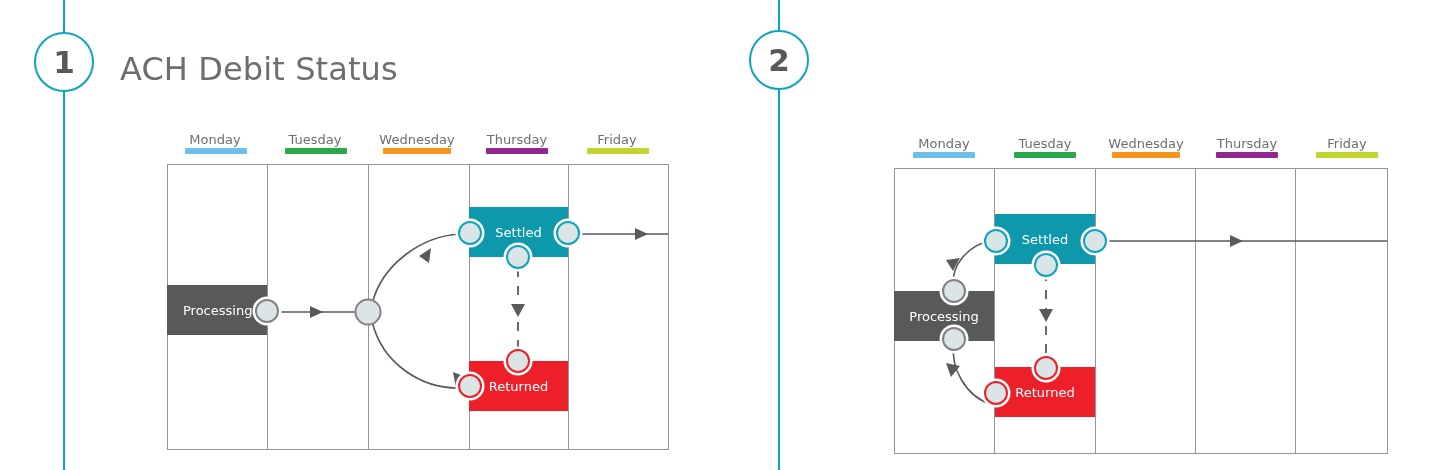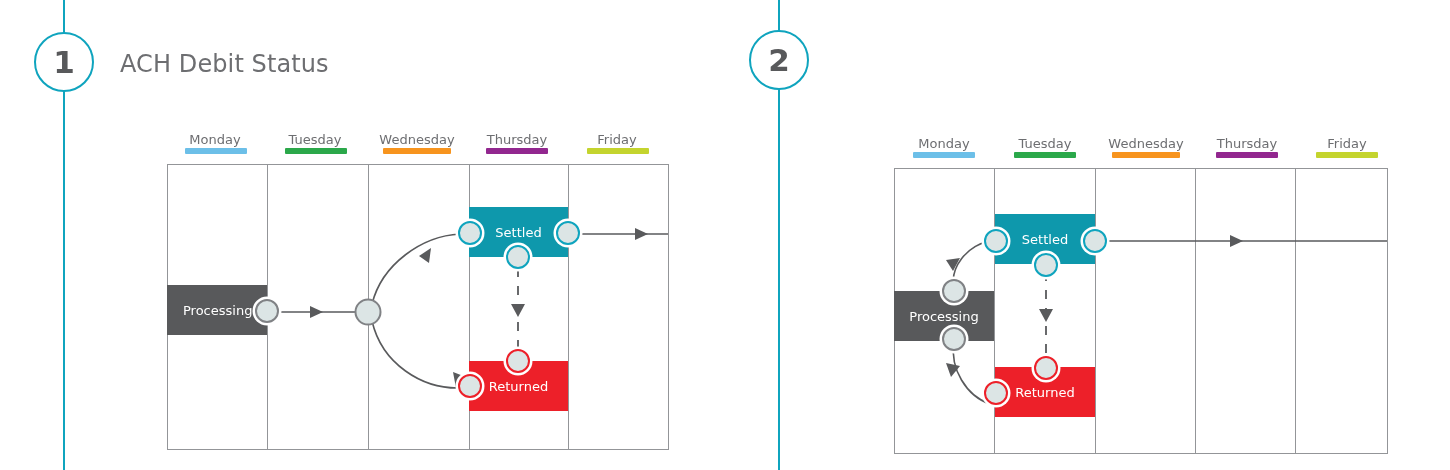--- a/index.html
+++ b/index.html
@@ -41,21 +41,21 @@
     display: flex;
     align-items: center;
     justify-content: center;
     font-size: 31px;
     font-weight: bold;
     color: #58595B;
     line-height: 1;
   }
   .panel-title {
     position: absolute;
-    font-size: 24px;
+    font-size: 32px;
     color: #6D6E71;
     white-space: nowrap;
     letter-spacing: 0.1px;
   }
 
   .chartwrap {
     position: absolute;
   }
   .daylabel {
     position: absolute;

